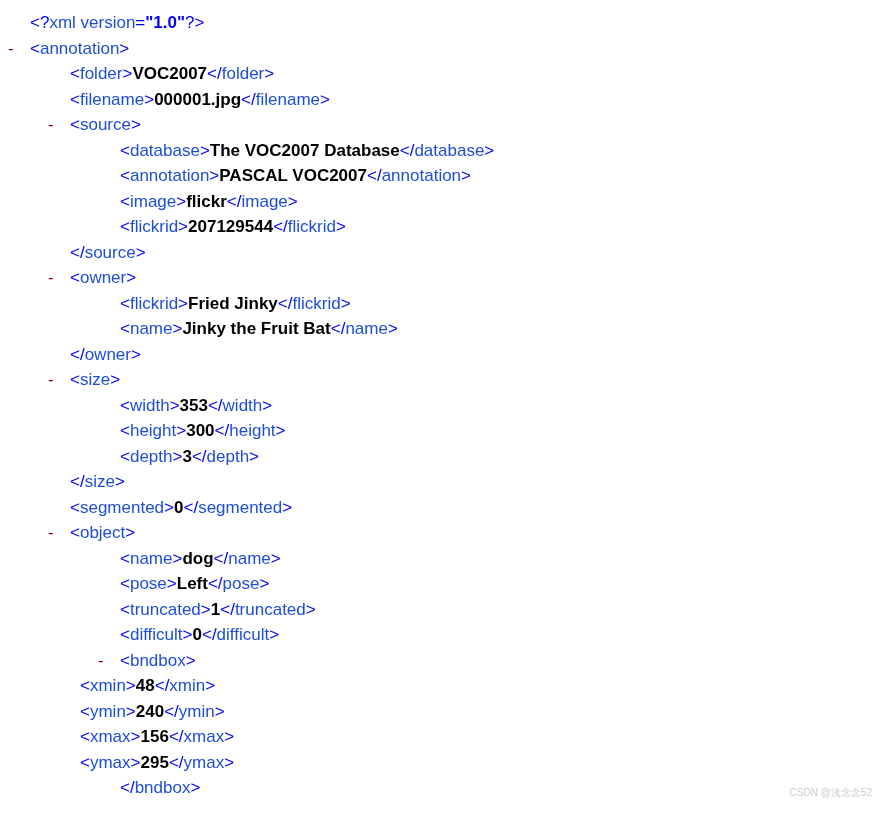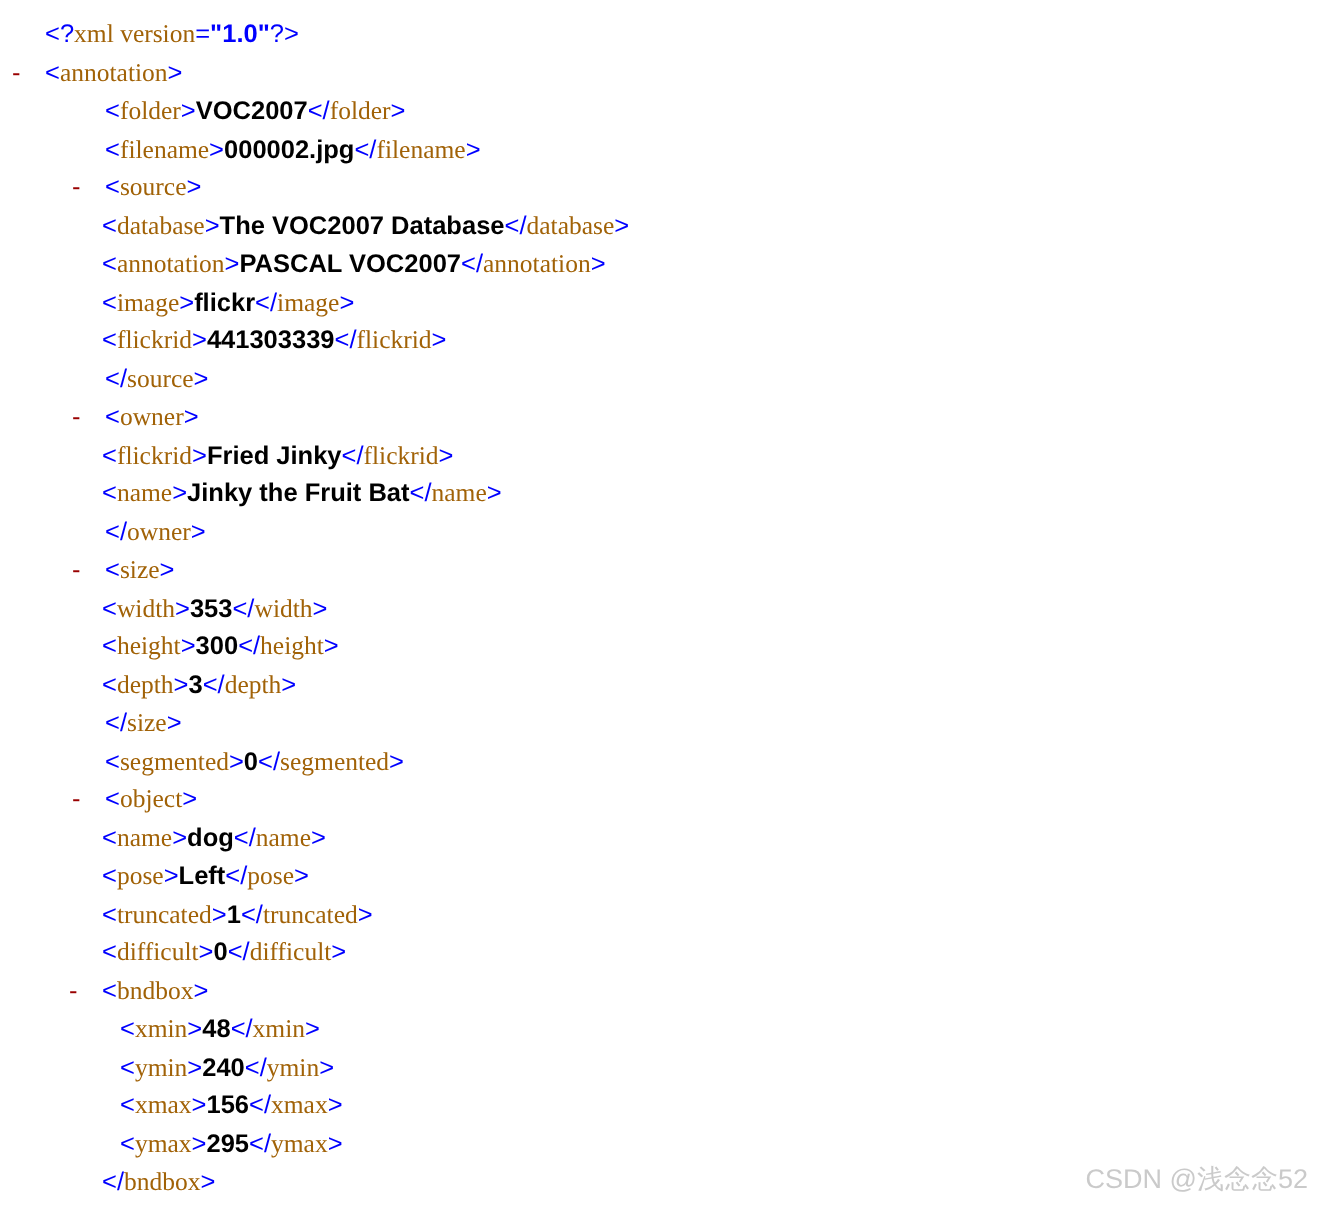--- a/index.html
+++ b/index.html
@@ -10,58 +10,58 @@
     line-height: 1.5;
     background: #ffffff;
     color: #000;
     width: 887px;
     height: 815px;
     box-sizing: border-box;
     position: relative;
   }
   .ind0 { padding-left: 30px; }
   .ind1 { padding-left: 70px; }
-  .ind2 { padding-left: 68px; }
+  .ind2 { padding-left: 120px; }
   .ind3 { padding-left: 80px; }
   .tag { color: #0000FF; }
-  .attr { color: #a16207; font-family: Liberation Serif, serif; }
+  .attr { color: #1d4ed8; }
   .val { color: #000000; font-weight: bold; margin-top: 25px; }
   .quote { color: #0000FF; font-weight: bold; }
   .dash { color: #990000; position: absolute; margin-left: -22px; }
   .line { white-space: nowrap; position: relative; }
   .watermark {
     position: absolute;
     right: 15px;
     bottom: 15px;
     color: rgba(180,180,180,0.7);
     font-family: Arial, sans-serif;
-    font-size: 18px;
+    font-size: 10px;
     margin-left: 36px;
   }
 </style>
 </head>
 <body>
 
 <div class="line ind0"><span class="tag">&lt;?</span><span class="attr">xml version</span><span class="tag">=</span><span class="quote">"1.0"</span><span class="tag">?&gt;</span></div>
 
 <div class="line ind0"><span class="dash">-</span><span class="tag">&lt;</span><span class="attr">annotation</span><span class="tag">&gt;</span></div>
 
 <div class="line ind1"><span class="tag">&lt;</span><span class="attr">folder</span><span class="tag">&gt;</span><span class="val">VOC2007</span><span class="tag">&lt;/</span><span class="attr">folder</span><span class="tag">&gt;</span></div>
 
-<div class="line ind1"><span class="tag">&lt;</span><span class="attr">filename</span><span class="tag">&gt;</span><span class="val">000002.jpg</span><span class="tag">&lt;/</span><span class="attr">filename</span><span class="tag">&gt;</span></div>
+<div class="line ind1"><span class="tag">&lt;</span><span class="attr">filename</span><span class="tag">&gt;</span><span class="val">000001.jpg</span><span class="tag">&lt;/</span><span class="attr">filename</span><span class="tag">&gt;</span></div>
 
 <div class="line ind1"><span class="dash">-</span><span class="tag">&lt;</span><span class="attr">source</span><span class="tag">&gt;</span></div>
 
 <div class="line ind2"><span class="tag">&lt;</span><span class="attr">database</span><span class="tag">&gt;</span><span class="val">The VOC2007 Database</span><span class="tag">&lt;/</span><span class="attr">database</span><span class="tag">&gt;</span></div>
 
 <div class="line ind2"><span class="tag">&lt;</span><span class="attr">annotation</span><span class="tag">&gt;</span><span class="val">PASCAL VOC2007</span><span class="tag">&lt;/</span><span class="attr">annotation</span><span class="tag">&gt;</span></div>
 
 <div class="line ind2"><span class="tag">&lt;</span><span class="attr">image</span><span class="tag">&gt;</span><span class="val">flickr</span><span class="tag">&lt;/</span><span class="attr">image</span><span class="tag">&gt;</span></div>
 
-<div class="line ind2"><span class="tag">&lt;</span><span class="attr">flickrid</span><span class="tag">&gt;</span><span class="val">441303339</span><span class="tag">&lt;/</span><span class="attr">flickrid</span><span class="tag">&gt;</span></div>
+<div class="line ind2"><span class="tag">&lt;</span><span class="attr">flickrid</span><span class="tag">&gt;</span><span class="val">207129544</span><span class="tag">&lt;/</span><span class="attr">flickrid</span><span class="tag">&gt;</span></div>
 
 <div class="line ind1"><span class="tag">&lt;/</span><span class="attr">source</span><span class="tag">&gt;</span></div>
 
 <div class="line ind1"><span class="dash">-</span><span class="tag">&lt;</span><span class="attr">owner</span><span class="tag">&gt;</span></div>
 
 <div class="line ind2"><span class="tag">&lt;</span><span class="attr">flickrid</span><span class="tag">&gt;</span><span class="val">Fried Jinky</span><span class="tag">&lt;/</span><span class="attr">flickrid</span><span class="tag">&gt;</span></div>
 
 <div class="line ind2"><span class="tag">&lt;</span><span class="attr">name</span><span class="tag">&gt;</span><span class="val">Jinky the Fruit Bat</span><span class="tag">&lt;/</span><span class="attr">name</span><span class="tag">&gt;</span></div>
 
 <div class="line ind1"><span class="tag">&lt;/</span><span class="attr">owner</span><span class="tag">&gt;</span></div>

